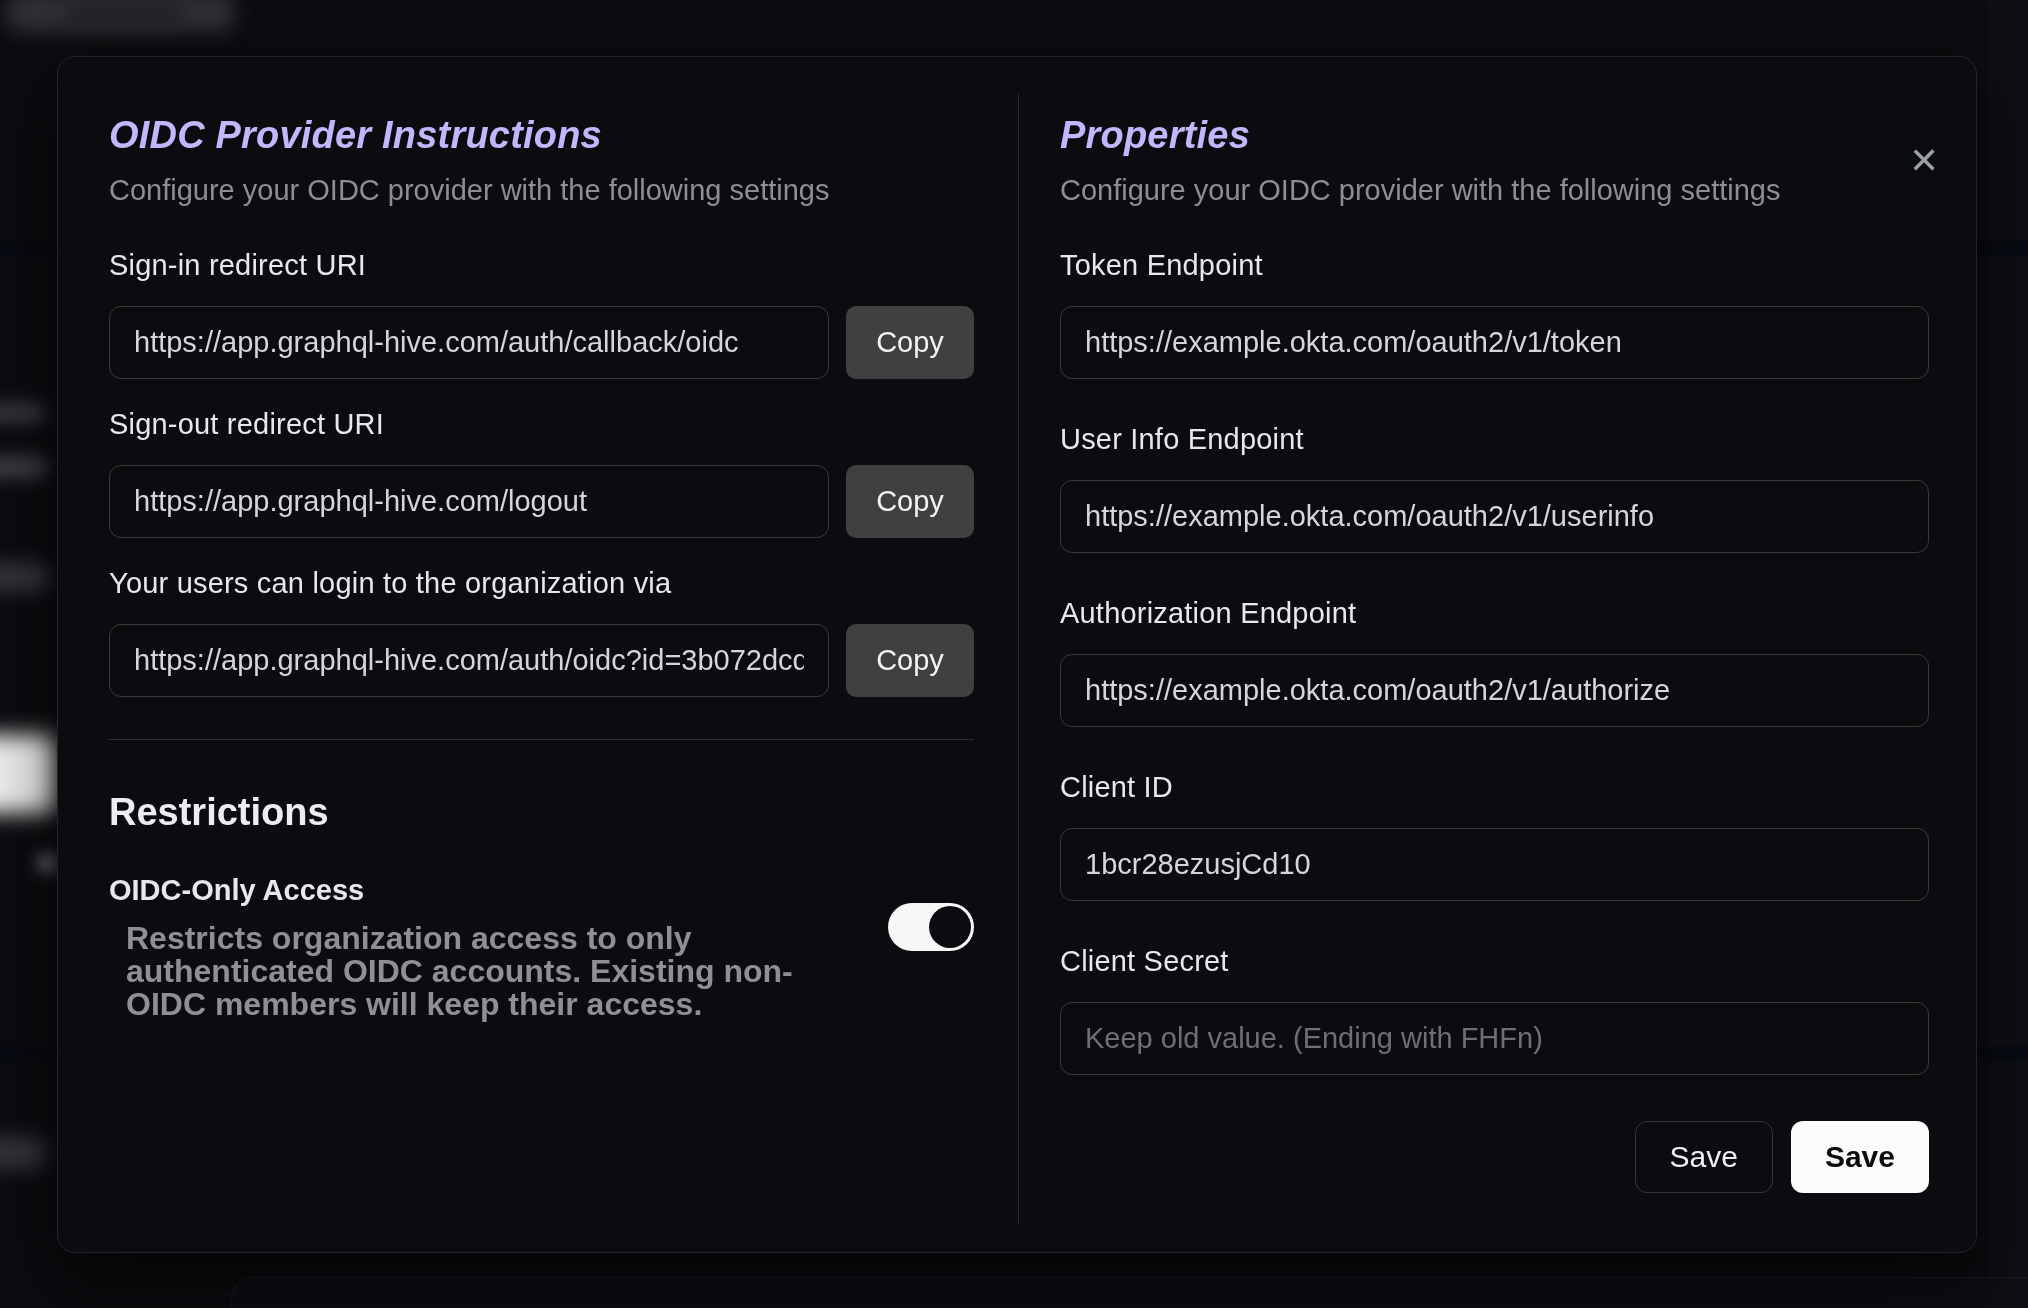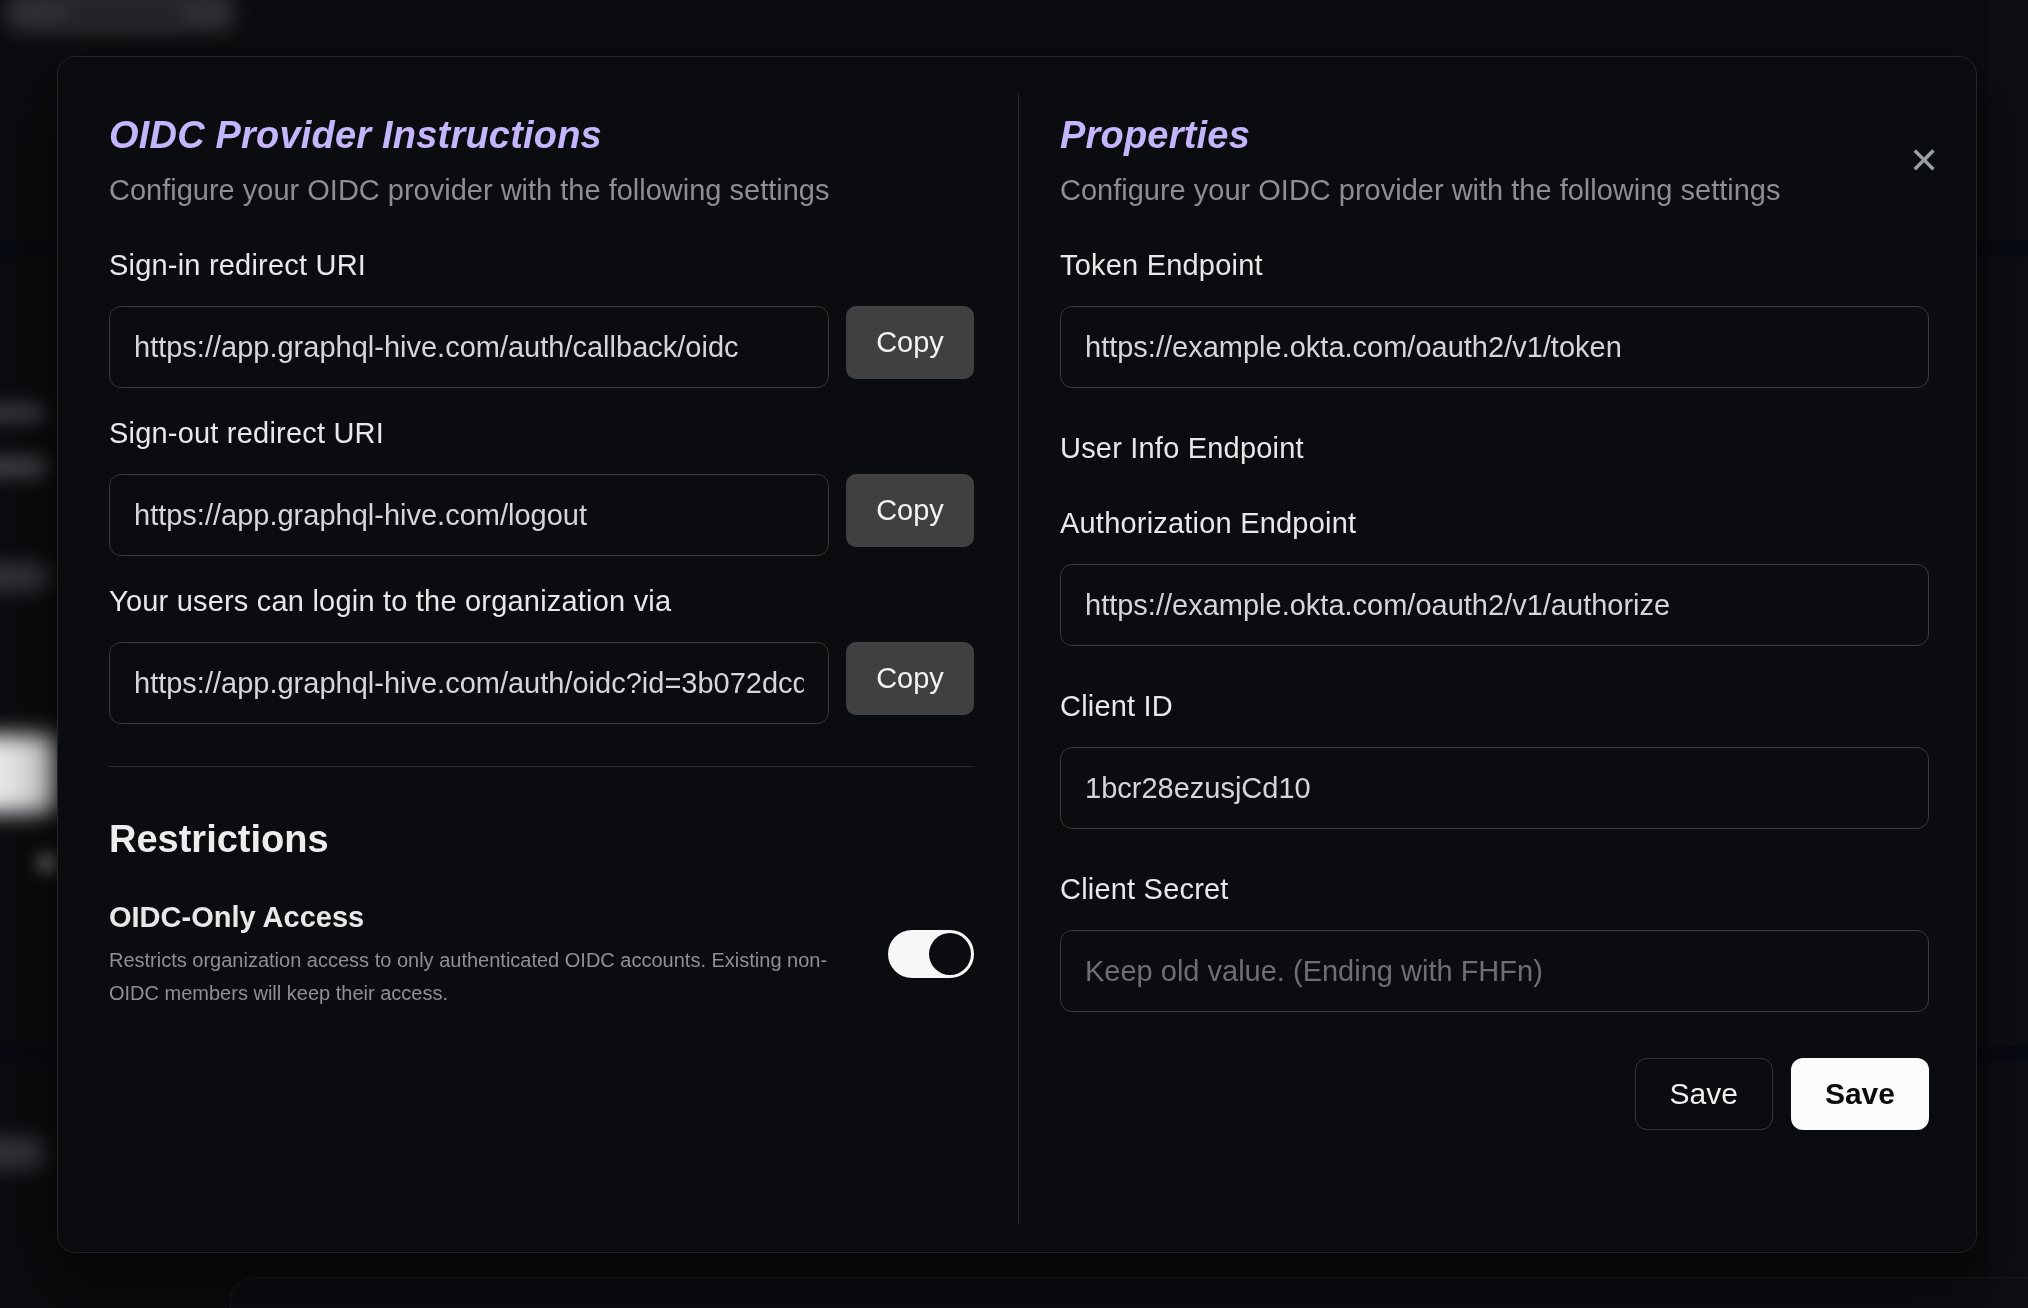--- a/index.html
+++ b/index.html
@@ -47,37 +47,37 @@
   }
 
   h1.section-title{margin:0 0 14px 0;font-size:38px;line-height:44px;font-weight:600;color:#c4b5fd;letter-spacing:.2px;font-style:italic;}
   .section-sub{margin:0 0 42px 0;font-size:29px;line-height:38px;color:#8d8e92;font-weight:400;}
 
   .field{margin-bottom:31px;}
   .field-r{margin-bottom:46px;}
   .field-label{display:block;font-size:29px;line-height:29px;font-weight:400;color:#e7e8ea;margin-bottom:26px;letter-spacing:.2px;}
   .input-row{display:flex;align-items:stretch;}
   .text-input{
-    flex:1 1 auto;min-width:0;height:82px;box-sizing:border-box;
+    flex:1 1 auto;min-width:0;height:73px;box-sizing:border-box;
     background:transparent;border:1px solid #3f3933;border-radius:12px;
     color:#d5d6d9;font-size:29px;padding:0 24px;font-family:inherit;outline:none;
   }
   .text-input::placeholder{color:#6e6f74;opacity:1;}
   .copy-btn{
     flex:0 0 128px;margin-left:17px;height:73px;border:none;border-radius:10px;
     background:#404040;color:#f2f3f5;font-size:29px;font-weight:500;
     font-family:inherit;cursor:pointer;
   }
 
   .h-divider{border:none;border-top:1px solid #2b2c30;margin:42px 0 50px 0;}
   h2.restrictions-title{margin:0 0 42px 0;font-size:38px;line-height:44px;font-weight:600;color:#ededef;}
 
   .toggle-row{display:flex;justify-content:space-between;align-items:flex-start;}
   .toggle-text h3{margin:0 0 12px 0;font-size:29px;line-height:29px;font-weight:600;color:#e7e8ea;}
-  .toggle-desc{margin:0;font-size:20px;line-height:33px;color:#8f9094;max-width:760px;}
+  .toggle-desc{margin:17px;font-size:32px;line-height:33px;color:#8f9094;max-width:760px;font-weight:bold;}
   .switch{
     position:relative;margin-top:27px;width:86px;height:48px;border-radius:24px;
     background:#f7f7f8;border:none;cursor:pointer;flex:0 0 auto;padding:0;
   }
   .switch .knob{
     position:absolute;top:3px;right:3px;width:42px;height:42px;border-radius:50%;
     background:#0b0c0f;
   }
 
   .btn-row{display:flex;justify-content:flex-end;gap:18px;margin-top:41px;}
@@ -157,20 +157,23 @@
 
     <div class="field-r">
       <span class="field-label">Token Endpoint</span>
       <div class="input-row">
         <input class="text-input" type="text" value="https://example.okta.com/oauth2/v1/token" style="">
       </div>
     </div>
 
     <div class="field-r">
       <span class="field-label">User Info Endpoint</span>
+      <div class="input-row">
+        <input class="text-input" type="text" value="https://example.okta.com/oauth2/v1/userinfo" style="">
+      </div>
     </div>
 
     <div class="field-r">
       <span class="field-label">Authorization Endpoint</span>
       <div class="input-row">
         <input class="text-input" type="text" value="https://example.okta.com/oauth2/v1/authorize" style="">
       </div>
     </div>
 
     <div class="field-r">

